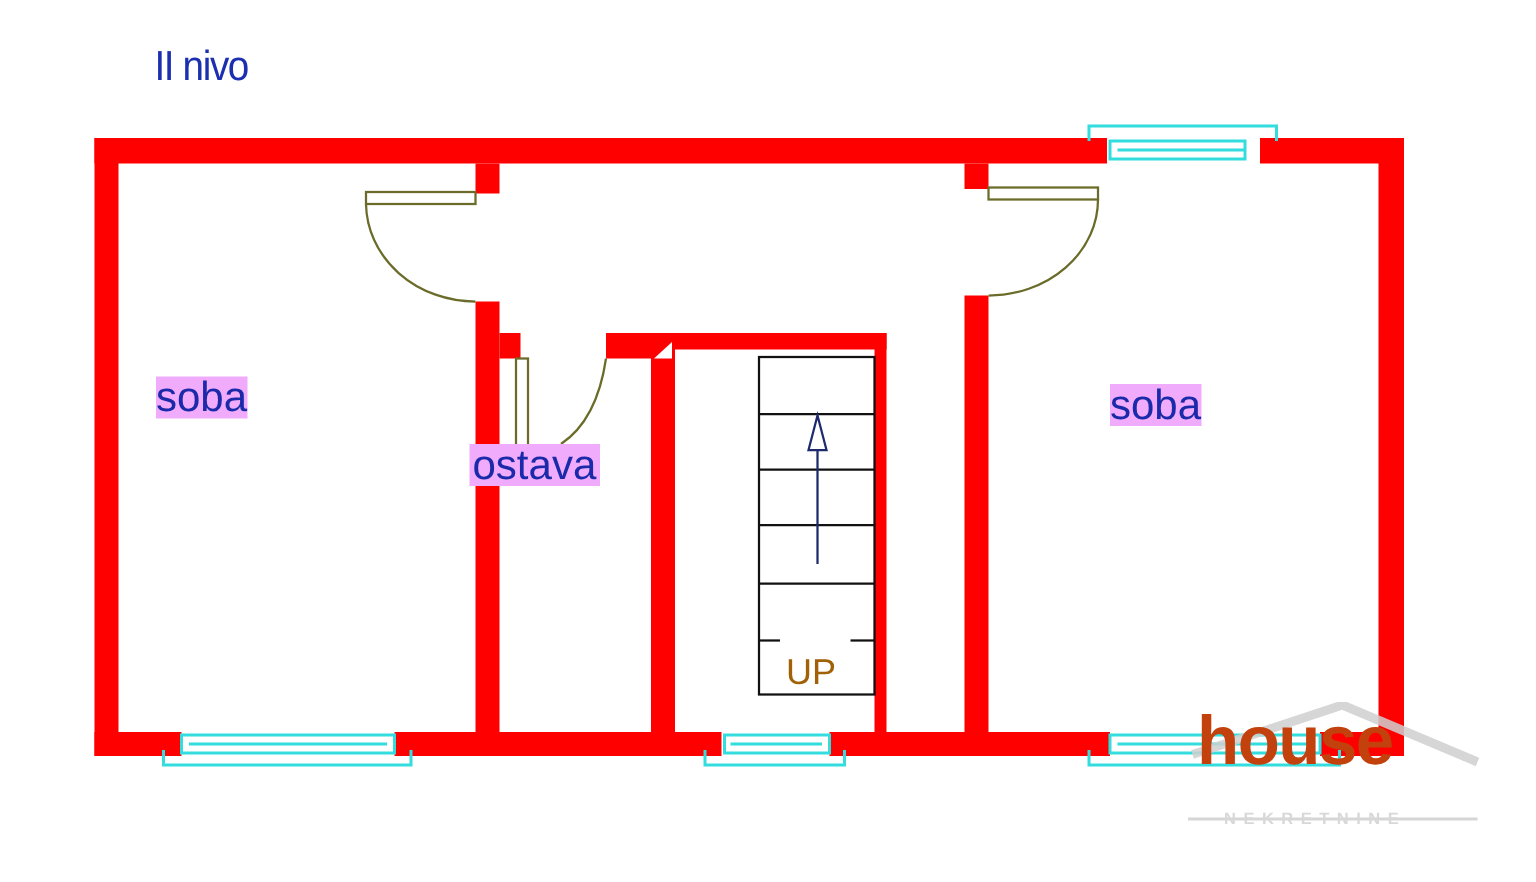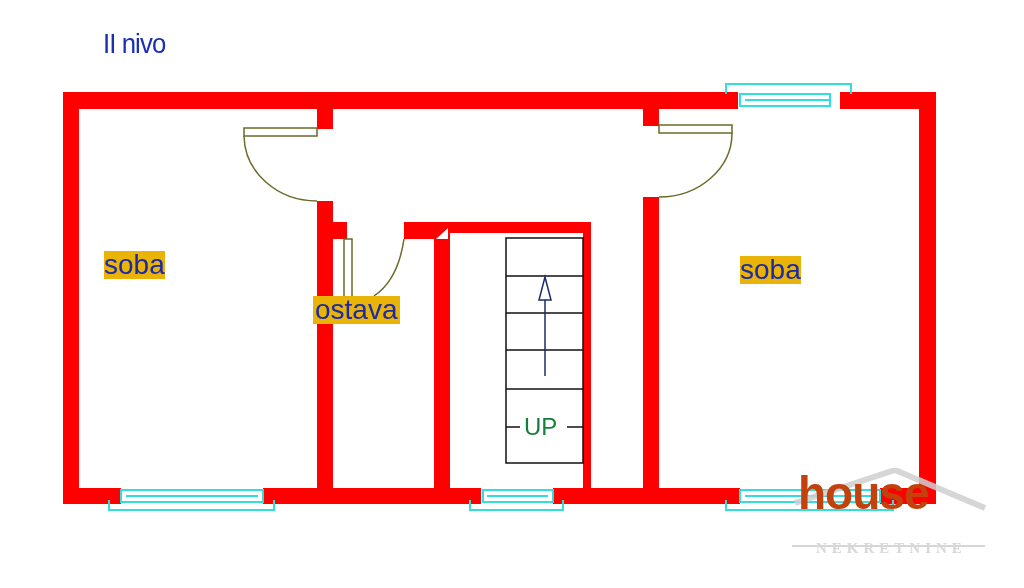--- a/index.html
+++ b/index.html
@@ -1,23 +1,23 @@
 <!DOCTYPE html>
 <html><head>
 <meta charset="utf-8">
 <style>
   html, body { margin:0; padding:0; background:#ffffff; }
   body { width:1024px; height:588px; position:relative; overflow:hidden; font-family:"Liberation Sans", sans-serif; }
   .title { position:absolute; left:103px; top:28px; font-size:28px; color:#1c2fb0; letter-spacing:-1px; transform:scaleX(0.92); transform-origin:left top; }
   svg.plan { position:absolute; left:0; top:0; }
-  .room-label { position:absolute; color:#1a2aa8; font-size:28px; background:#eab308; line-height:1; }
-  .up-label { position:absolute; color:#15803d; font-size:24px; }
+  .room-label { position:absolute; color:#1a2aa8; font-size:28px; background:#f0abfc; line-height:1; }
+  .up-label { position:absolute; color:#a16207; font-size:24px;margin-top:22px; }
   .wm { position:absolute; left:790px; top:468px; width:200px; height:95px; opacity:0.85; }
   .wm-text { position:absolute; left:798px; top:466px; font-size:46px; font-weight:bold; color:#c2410c; letter-spacing:-1px; font-family:"Liberation Sans", sans-serif; }
-  .wm-sub { position:absolute; left:816px; top:540px; font-size:15px; font-weight:bold; color:#d8d8d8; letter-spacing:5px; font-family:Liberation Serif, serif; }
+  .wm-sub { position:absolute; left:816px; top:540px; font-size:11px; font-weight:bold; color:#d8d8d8; letter-spacing:5px; font-family:Liberation Sans, sans-serif; }
 </style>
 </head>
 <body>
 
 <div class="title">II nivo</div>
 
 <svg class="plan" width="1024" height="588">
   <g fill="#ff0000">
 
     <rect x="63" y="92" width="675" height="17"></rect>

